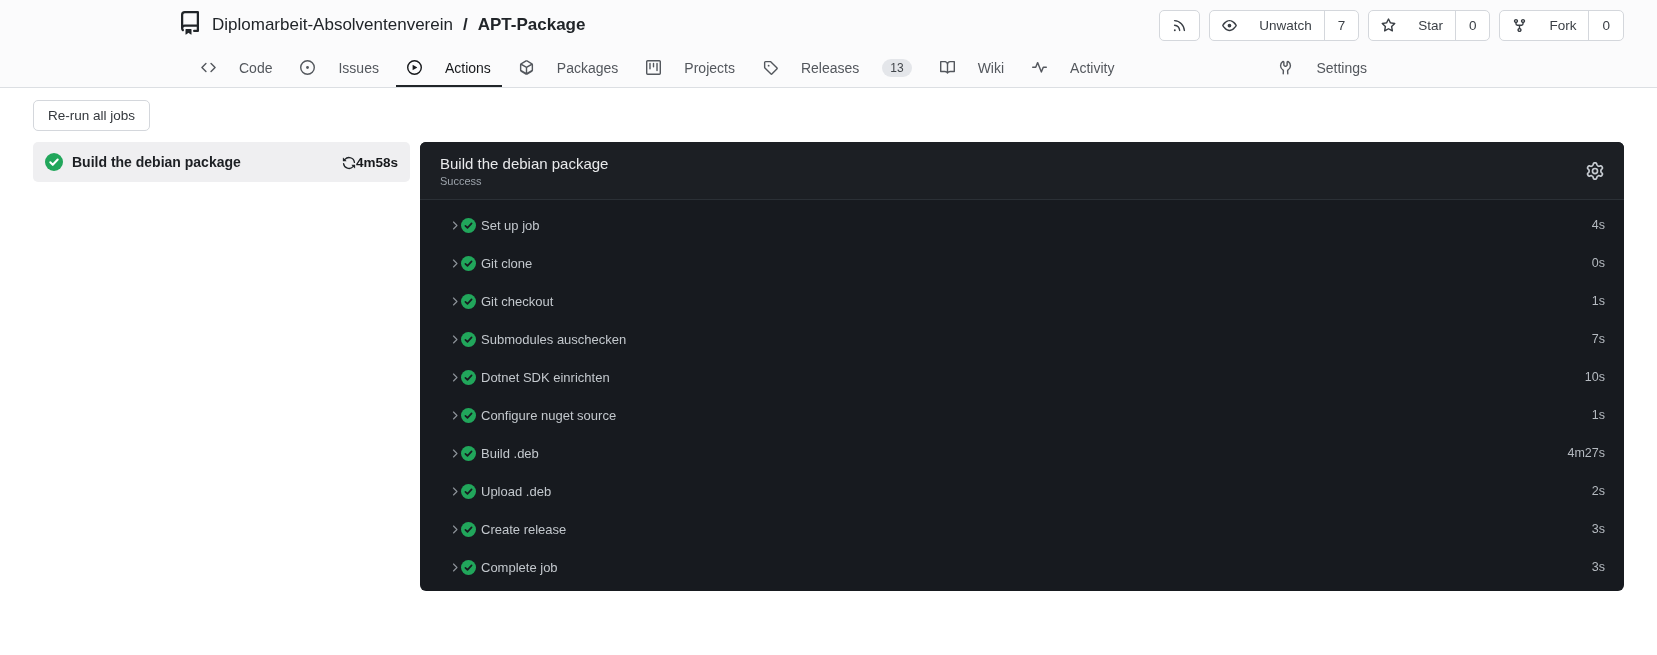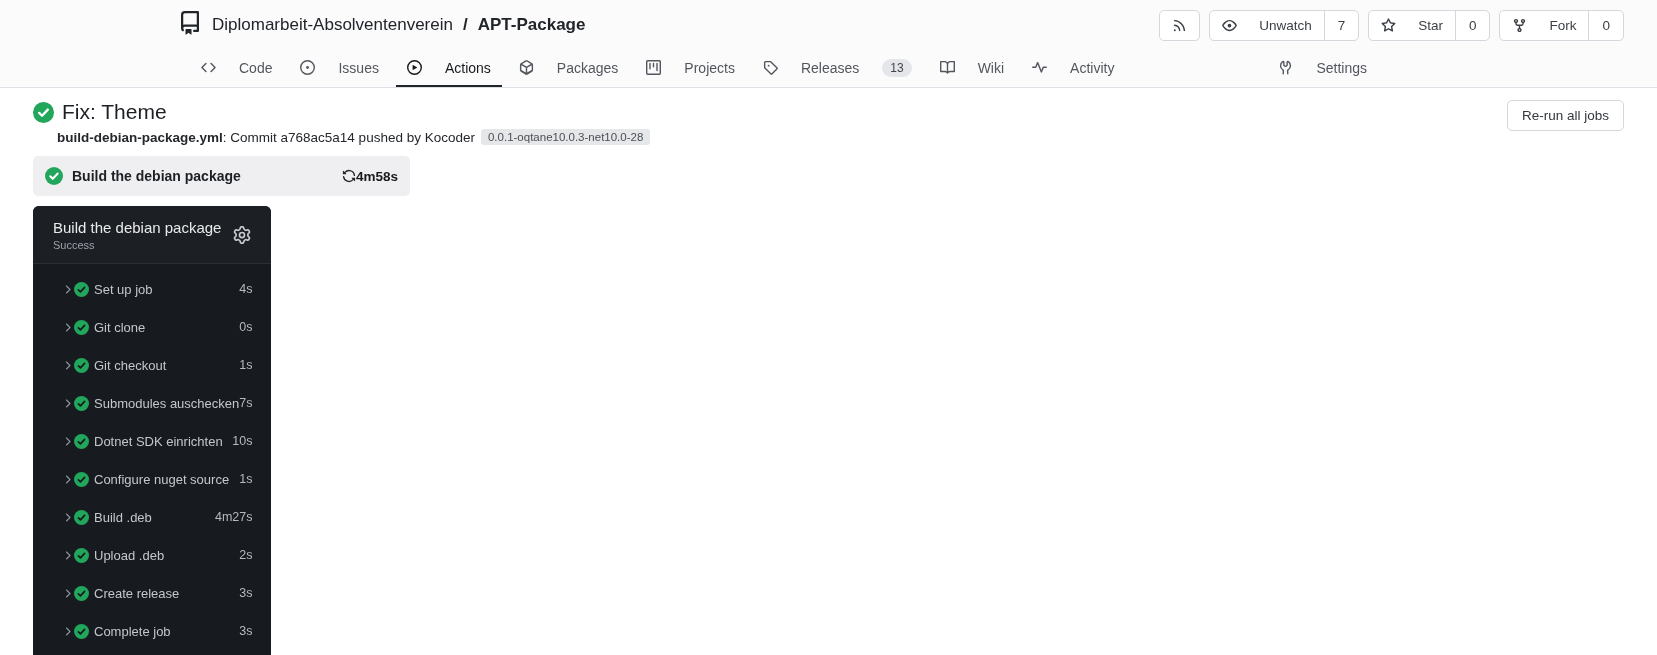--- a/index.html
+++ b/index.html
@@ -40,26 +40,26 @@
   .run-title { font-size:21px; font-weight:400; color:#1c1f23; }
   .run-sub { margin:5px 0 0 24px; font-size:13.5px; color:#24272b; display:flex; align-items:center; gap:6px; }
   .wf-file { font-weight:700; }
   .ref-badge { background:#e5e7e9; color:#4b4f55; font-size:11.5px; border-radius:3px;
     padding:2px 7px; }
   .rerun-btn { align-self:flex-start; height:31px; padding:0 14px; font-size:13.5px; color:#33373c;
     background:#fff; border:1px solid #d4d7dc; border-radius:5px; cursor:pointer;
     font-family:"Liberation Sans", sans-serif; }
 
   
-  .main { display:flex; gap:10px; padding:11px 33px 0 33px; align-items:flex-start;flex-direction:column; }
+  .main { display:flex; gap:10px; padding:11px 33px 0 33px; align-items:flex-start; }
   .jobs-sidebar { width:377px; flex:none; }
   .job-item { height:40px; background:#efeff1; border-radius:5px; display:flex;
     align-items:center; padding:0 12px; gap:9px; cursor:pointer; color:#fff; }
   .job-item .job-name { font-size:14px; font-weight:700; color:#1c1f23; }
-  .job-right { margin-left:auto; display:flex; align-items:center; color:#212529; }
+  .job-right { margin-left:auto; display:flex; align-items:flex-end; color:#212529; }
   .job-duration { font-size:13.5px; font-weight:700; color:#17191c; }
 
   .log-panel { flex:1; background:#171a1f; border-radius:6px; height:449px; color:#c3c8cd;
     display:flex; flex-direction:column; overflow:hidden; }
   .log-header { background:#1c1f24; border-bottom:1px solid #2b3036; padding:13px 20px 12px 20px;
     display:flex; align-items:center; }
   .log-header-text { display:flex; flex-direction:column; gap:3px; }
   .log-title { font-size:15px; color:#e9eaec; }
   .log-status { font-size:11px; color:#9ca3ab; }
   .log-gear { margin-left:auto; color:#c6cbd1; display:flex; cursor:pointer; }
@@ -264,36 +264,20 @@
           <svg width="15" height="15">
             <use href="#i-tools"></use>
           </svg>
         </span>
       <span>Settings</span>
     </div>
   </div>
 </div>
 
 <div class="run-head">
-  <div class="run-head-left">
-    <div class="run-title-row">
-      <span style="color:#fff; display:flex">
-          <svg width="21" height="21">
-            <use href="#i-check-circle"></use>
-          </svg>
-        </span>
-      <span class="run-title">Fix: Theme</span>
-    </div>
-    <div class="run-sub">
-      <span>
-        <span class="wf-file">build-debian-package.yml</span><span>: Commit a768ac5a14 pushed by Kocoder</span>
-      </span>
-      <span class="ref-badge">0.0.1-oqtane10.0.3-net10.0-28</span>
-    </div>
-  </div>
   <button class="rerun-btn">Re-run all jobs</button>
 </div>
 
 <div class="main">
   <div class="jobs-sidebar">
     <div class="job-item">
       <span style="display:flex">
           <svg width="18" height="18">
             <use href="#i-check-circle"></use>
           </svg>

